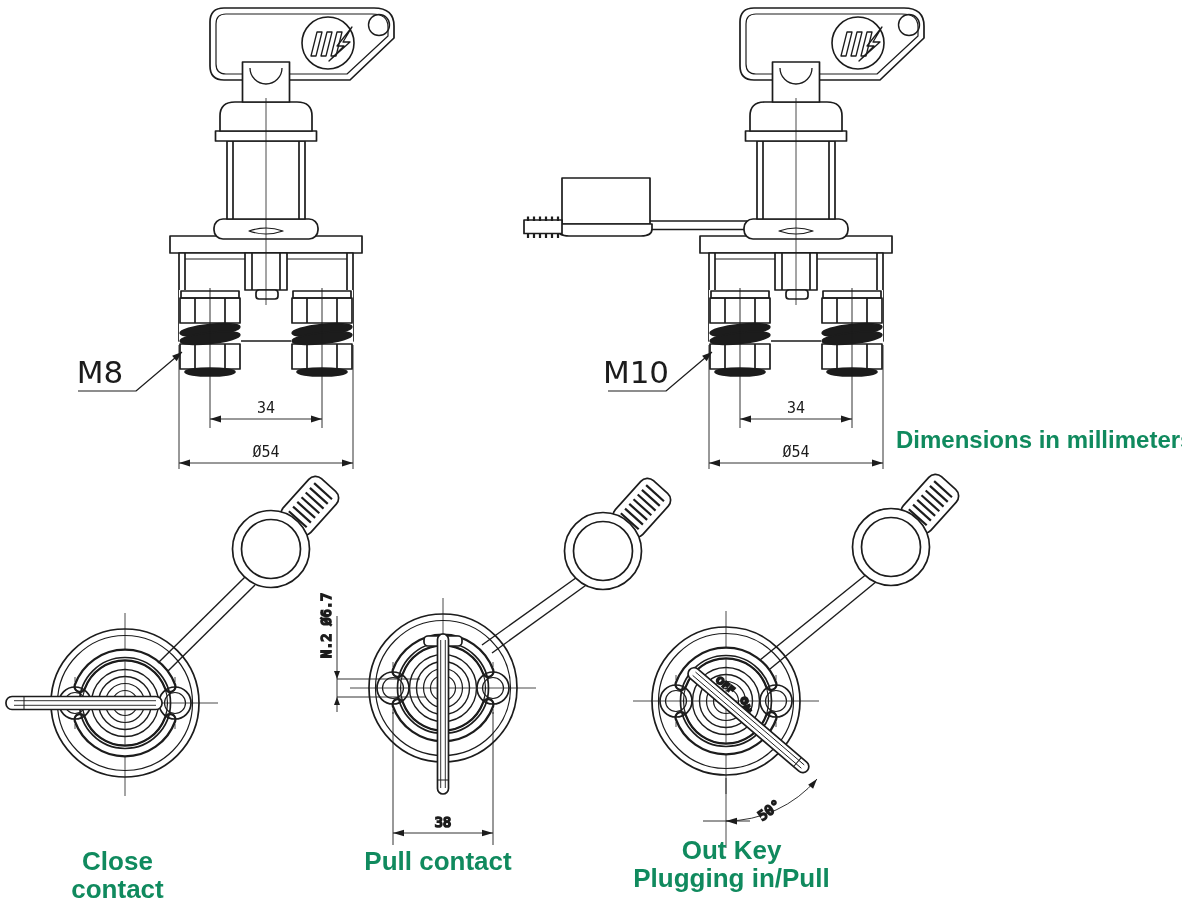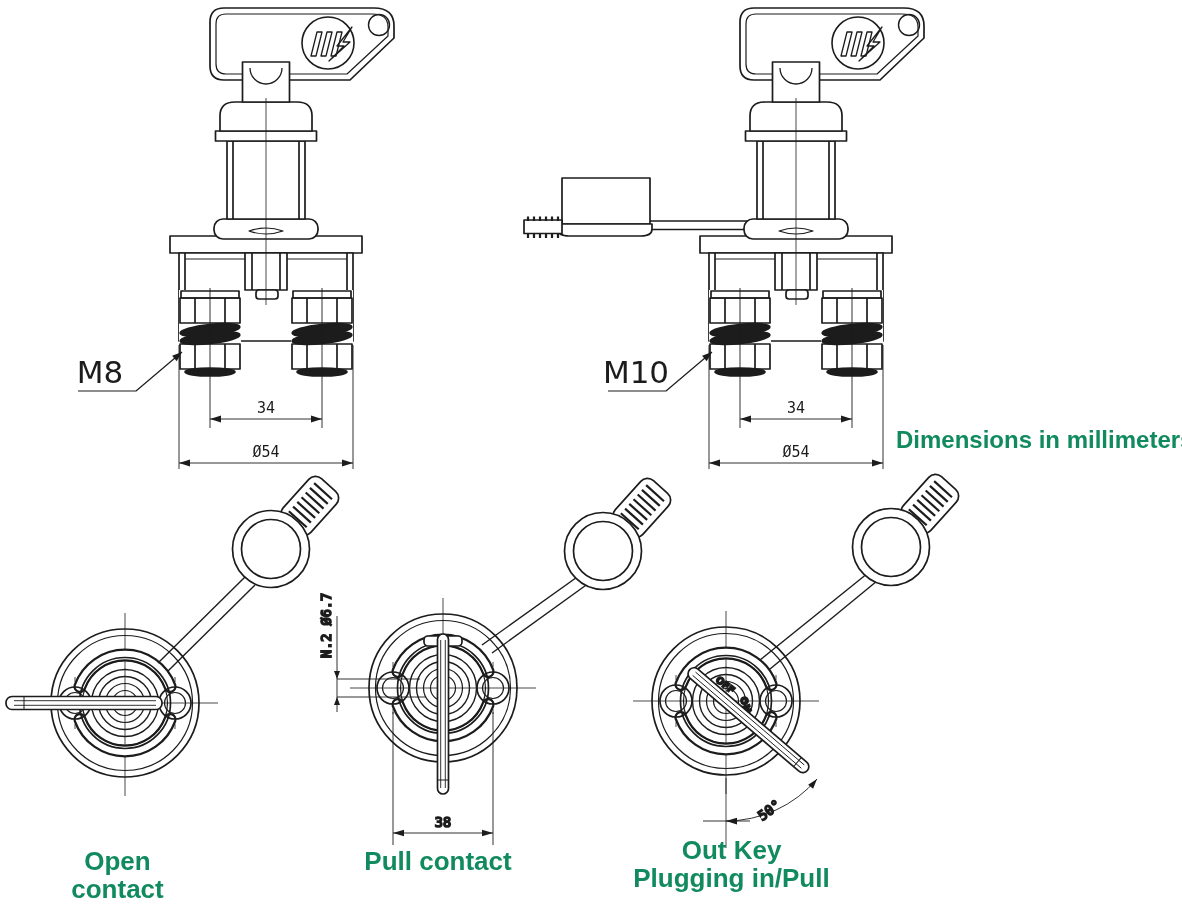--- a/index.html
+++ b/index.html
@@ -246,20 +246,20 @@
     <path d="M 726,821 A 120 120 0 0 0 817,779"></path>
     <polygon points="726,821 737,817.8 737,824.4" fill="#1c1c1c" stroke="none"></polygon>
     <polygon points="817,779 813.1,788.8 808.1,784.7" fill="#1c1c1c" stroke="none"></polygon>
   </g>
   <text class="dimtxt2" x="772" y="814" text-anchor="middle" transform="rotate(-36 772 814)">50°</text>
 </g>
 </svg>
 
 
 <div class="note" style="left:896px;top:426px;">Dimensions in millimeters</div>
-<div class="caption" style="left:35px;top:847px;width:165px;">Open contact</div>
+<div class="caption" style="left:35px;top:847px;width:165px;">Close contact</div>
 <div class="caption" style="left:363px;top:847px;width:150px;">Pull contact</div>
 <div class="caption" style="left:629px;top:836px;width:205px;">
   <div>Out Key</div>
   <div>Plugging in/Pull</div>
 </div>
 
 </div>
 
 </body></html>

